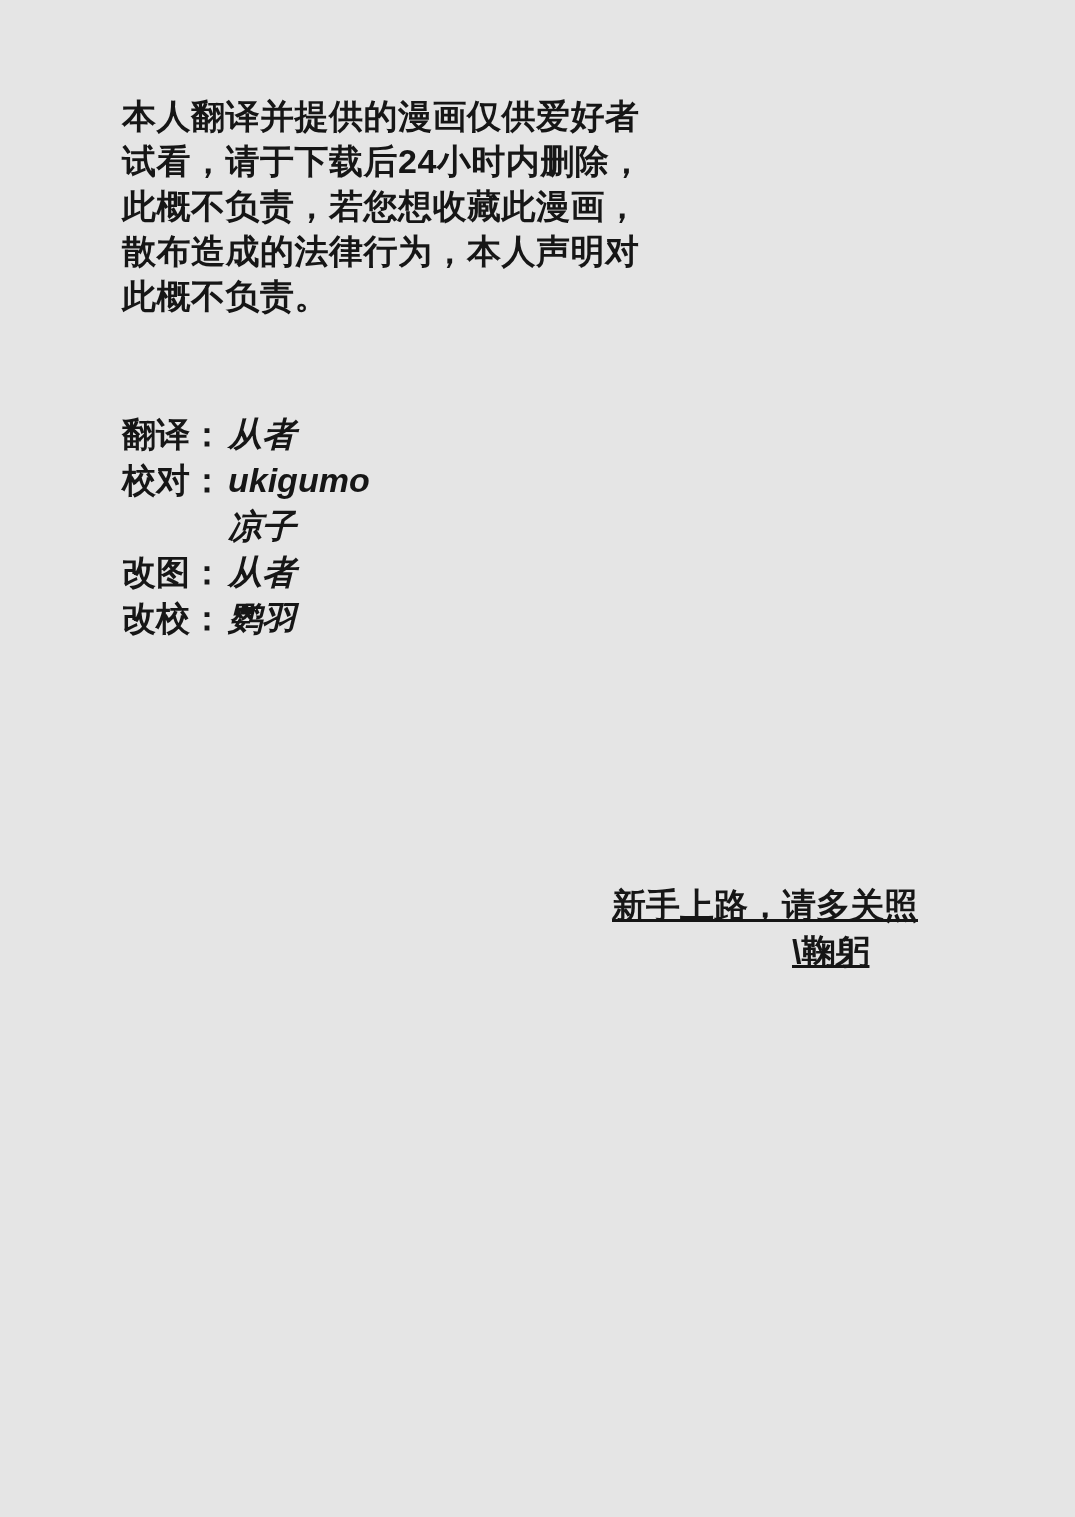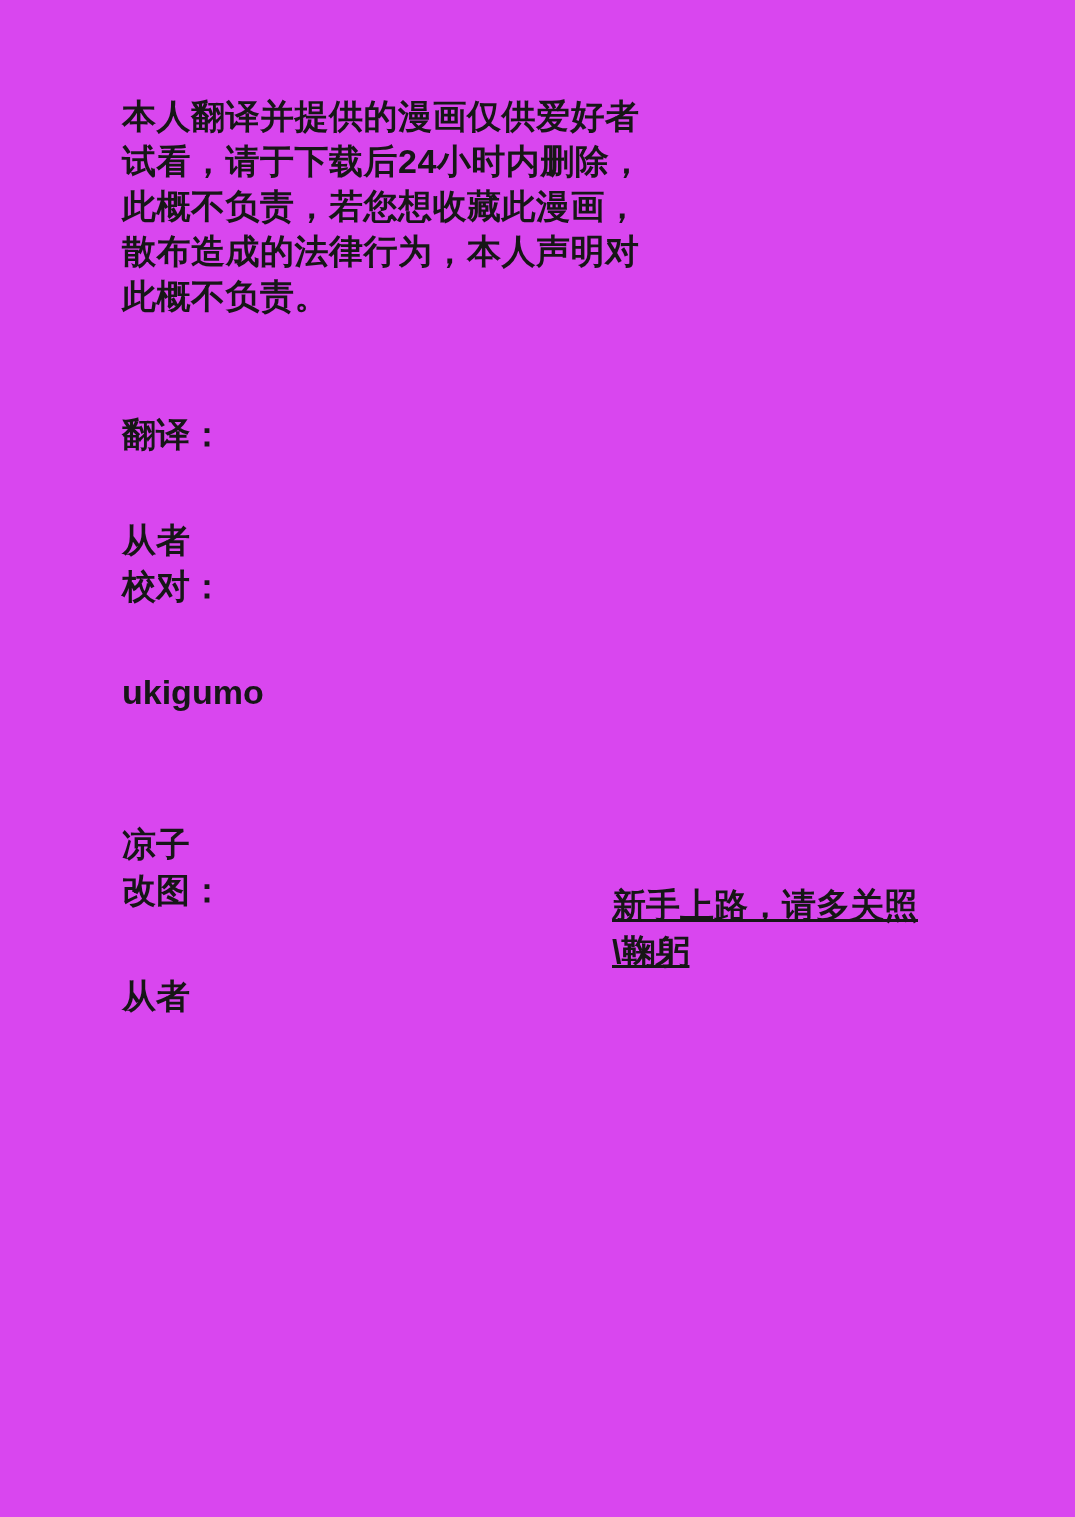--- a/index.html
+++ b/index.html
@@ -14,58 +14,60 @@
     font-weight: bold;
     color: #161616;
     position: relative;
     overflow: hidden;
   }
   .page {
     position: absolute;
     left: 0; top: 0;
     width: 1075px;
     height: 1517px;
-    background: #d946ef;
+    background: #e5e5e5;
   }
   .disclaimer {
     position: absolute;
     left: 122px;
     top: 94px;
     font-size: 34px;
     line-height: 45px;
     letter-spacing: 0.5px;
     white-space: nowrap;
   }
   .credits {
     position: absolute;
     left: 122px;
     top: 411px;
     font-size: 34px;
     line-height: 46px;
     white-space: nowrap;
   }
-  .credit-row { display: flex; flex-direction: column; }
+  .credit-row { display: flex; }
   .credit-label {
     display: inline-block;
     width: 106px;
     flex: 0 0 106px;
   }
   .credit-value {
     display: inline-block;
+    font-style: italic;
   }
   .signoff {
     position: absolute;
     left: 612px;
     top: 882px;
     font-size: 34px;
     line-height: 46px;
     white-space: nowrap;
     text-decoration: underline;
   }
   .signoff-line2 {
+    margin-left: 180px;
   }
 </style>
 </head>
 <body>
 
 <div class="page">
 
   <div class="disclaimer">
     <div class="line">本人翻译并提供的漫画仅供爱好者</div>
     <div class="line">试看，请于下载后24小时内删除，</div>
@@ -84,20 +86,24 @@
       <span class="credit-value">ukigumo</span>
     </div>
     <div class="credit-row">
       <span class="credit-label"></span>
       <span class="credit-value">凉子</span>
     </div>
     <div class="credit-row">
       <span class="credit-label">改图：</span>
       <span class="credit-value">从者</span>
     </div>
+    <div class="credit-row">
+      <span class="credit-label">改校：</span>
+      <span class="credit-value">鹦羽</span>
+    </div>
   </div>
 
   <div class="signoff">
     <div class="signoff-line1">新手上路，请多关照</div>
     <div class="signoff-line2">\鞠躬</div>
   </div>
 
 </div>
 
 </body></html>

